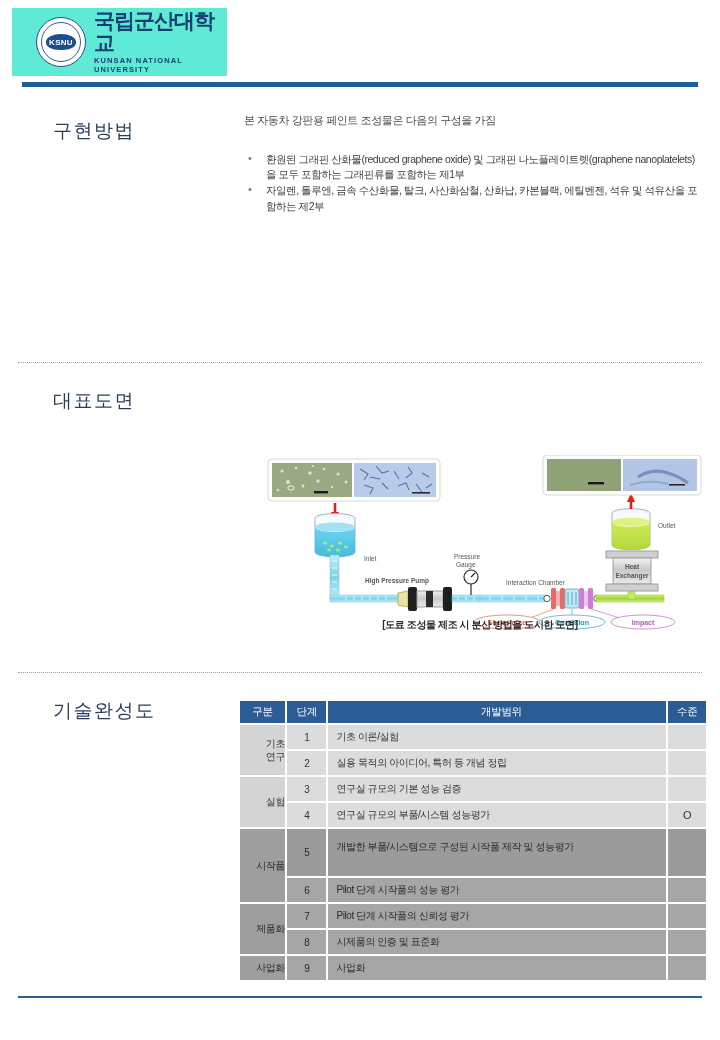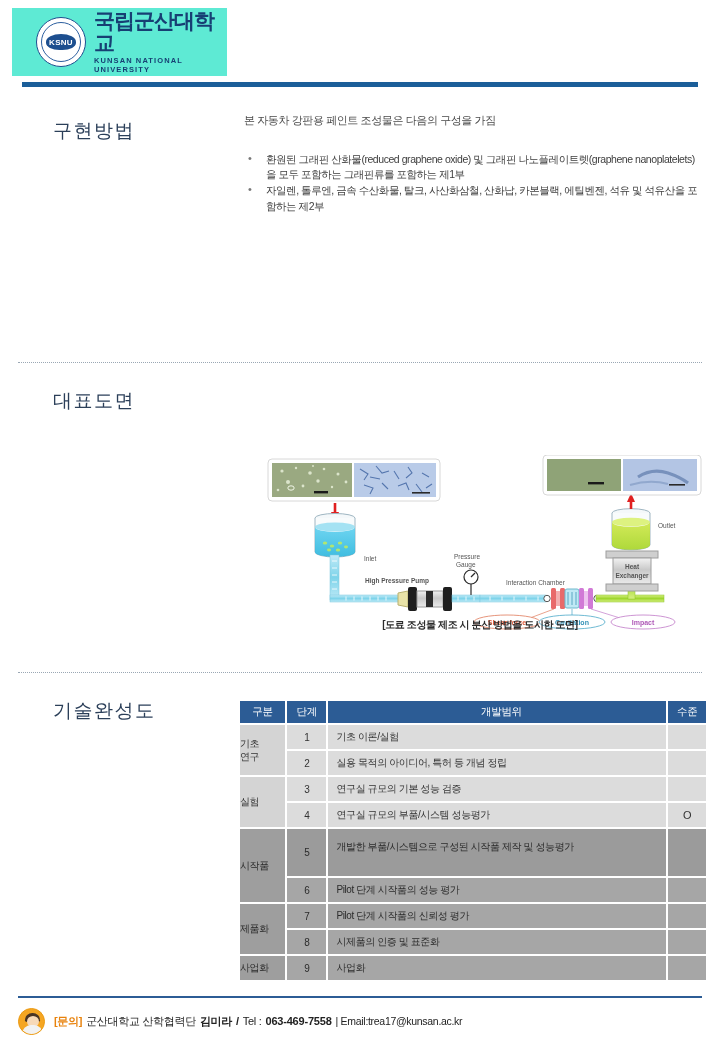--- a/index.html
+++ b/index.html
@@ -119,21 +119,21 @@
     position: absolute; left: 238px; top: 699px;
     width: 470px; border-collapse: separate; border-spacing: 2px 2px;
     font-size: 10px;
   }
   .trl-table th {
     background: #2c5c95; color: #ffffff;
     font-size: 10.5px; font-weight: normal;
     padding: 4px 0; text-align: center; letter-spacing: -0.3px;
   }
   .trl-table td { padding: 5px 0; letter-spacing: -0.4px; }
-  .c-cat   { width: 48px;  text-align: left; }
+  .c-cat   { width: 48px;  text-align: right; }
   .c-stage { width: 42px;  text-align: center; }
   .c-scope { width: 365px; text-align: left; padding-left: 8px !important; }
   .c-level { width: 40px;  text-align: center; }
 
   tr.light td { background: #dcdcdc; color: #333; }
   tr.dark  td { background: #a6a6a6; color: #2b2b2b; }
   td.cat-light { background: #d4d4d4 !important; }
   td.cat-dark  { background: #9e9e9e !important; }
   td.lvl { font-size: 11px; }
   tr.row5 td { background: #9b9b9b; }
@@ -481,30 +481,14 @@
         <td class="c-cat cat-dark">사업화</td>
         <td class="c-stage">9</td>
         <td class="c-scope">사업화</td>
         <td class="c-level lvl"></td>
       </tr>
     </tbody>
   </table>
 
   <div class="footer-rule"></div>
 
-  <div class="footer">
-    <div class="avatar">
-      <div class="hair"></div>
-      <div class="face"></div>
-      <div class="body"></div>
-    </div>
-    <div class="footer-text">
-      <span class="f-inq">[문의]</span>
-      <span class="f-org">군산대학교 산학협력단</span>
-      <span class="f-name">김미라</span>
-      <span class="f-slash">/</span>
-      <span class="f-tel-label">Tel :</span>
-      <span class="f-tel">063-469-7558</span>
-      <span class="f-email">| Email:trea17@kunsan.ac.kr</span>
-    </div>
-  </div>
 
 </div>
 
 </body></html>

